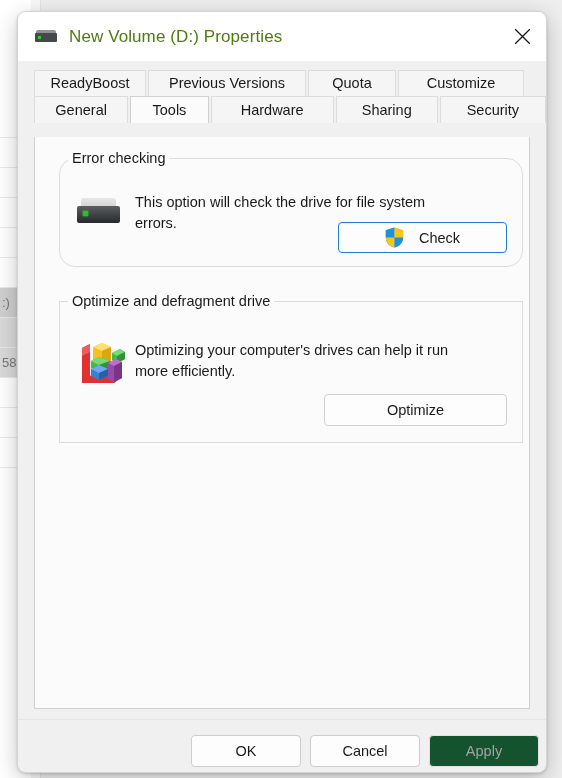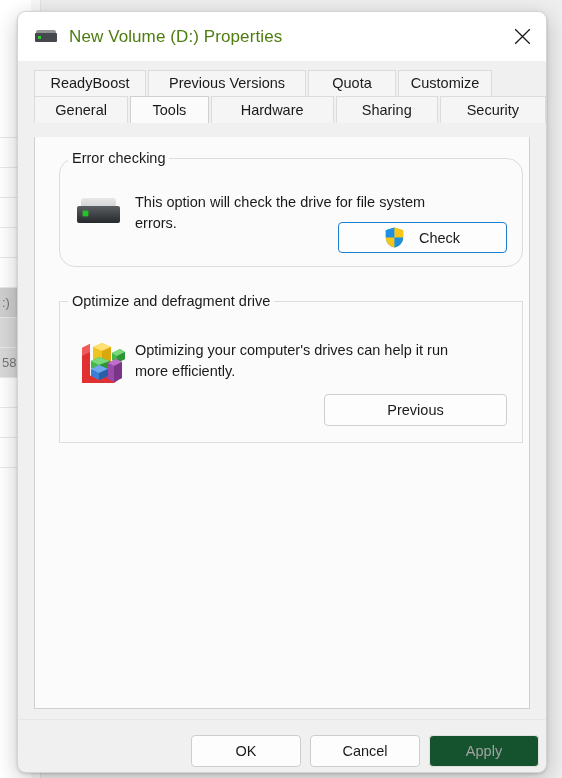--- a/index.html
+++ b/index.html
@@ -146,21 +146,21 @@
     background: #fbfbfb;
     border-color: #d0d0d0;
     position: relative;
     z-index: 3;
     font-weight: 400;
   }
   
   .row-top .t0 { width: 112px; }
   .row-top .t1 { width: 158px; }
   .row-top .t2 { width: 88px; }
-  .row-top .t3 { width: 94px; }
+  .row-top .t3 { width: 126px; }
   
   .row-bottom .b0 { width: 95px; }
   .row-bottom .b1 { width: 79px; }
   .row-bottom .b2 { width: 124px; }
   .row-bottom .b3 { width: 103px; }
   .row-bottom .b4 { width: 107px; }
 
   
   #content {
     position: absolute;
@@ -424,21 +424,21 @@
 
           <path d="M34 27 L42 23 L48 26 L48 42 L40 46 L34 43 Z" fill="#9a4aa8"></path>
           <path d="M34 27 L42 23 L48 26 L40 30 Z" fill="#c070cc"></path>
           <path d="M40 30 L48 26 L48 42 L40 46 Z" fill="#7a3588"></path>
         </svg>
       </div>
 
       <div id="opt-text" class="group-desc">Optimizing your computer's drives can help it run more efficiently.</div>
 
       <div class="gbutton" id="optimize-button">
-        <span>Previous</span>
+        <span>Optimize</span>
       </div>
     </div>
   </div>
 
   <div id="buttonbar">
     <div class="dlgbtn" id="ok-button">OK</div>
     <div class="dlgbtn" id="cancel-button">Cancel</div>
     <div class="dlgbtn" id="apply-button">Apply</div>
   </div>
 

